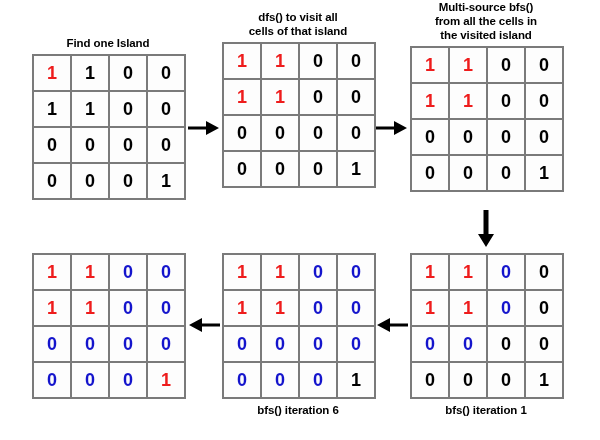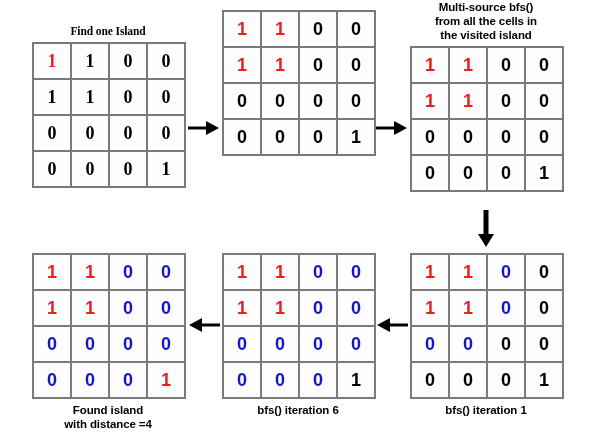--- a/index.html
+++ b/index.html
@@ -63,21 +63,21 @@
   .cell.red   { color: #ee1c1c; }
   .cell.blue  { color: #1414cc; }
 
   
   .arrow {
     position: absolute;
   }
   .arrow svg { display: block; }
 
   
-  #panel-1 { left: 32px;  top: 24px; font-family: Liberation Serif, serif; }
+  #panel-1 { left: 32px;  top: 36px; }
   #panel-2 { left: 222px; top: 10px; }
   #panel-3 { left: 410px; top: 0px;  }
   #panel-4 { left: 410px; top: 253px; }
   #panel-5 { left: 222px; top: 253px; }
   #panel-6 { left: 32px;  top: 253px; }
 
   #panel-1 .caption.above { width: 152px; }
   #panel-2 .caption.above { width: 152px; }
   #panel-3 .caption.above { width: 152px; }
   #panel-4 .caption.below { width: 152px; text-align: center; }
@@ -111,20 +111,22 @@
         <div class="cell black">0</div>
         <div class="cell black">0</div>
         <div class="cell black">0</div>
         <div class="cell black">0</div>
         <div class="cell black">0</div>
         <div class="cell black">1</div>
       </div>
   </div>
 
   <div class="panel" id="panel-2">
+    <div class="caption above">dfs() to visit all
+cells of that island</div>
     <div class="grid">
         <div class="cell red">1</div>
         <div class="cell red">1</div>
         <div class="cell black">0</div>
         <div class="cell black">0</div>
         <div class="cell red">1</div>
         <div class="cell red">1</div>
         <div class="cell black">0</div>
         <div class="cell black">0</div>
         <div class="cell black">0</div>
@@ -218,22 +220,20 @@
         <div class="cell blue">0</div>
         <div class="cell blue">0</div>
         <div class="cell blue">0</div>
         <div class="cell blue">0</div>
         <div class="cell blue">0</div>
         <div class="cell blue">0</div>
         <div class="cell blue">0</div>
         <div class="cell blue">0</div>
         <div class="cell red">1</div>
       </div>
-    <div class="caption below">Found island
-with distance =4</div>
   </div>
 
   <div class="arrow" id="arrow-1-2">
     <svg width="32" height="20" viewBox="0 0 32 20" aria-hidden="true">
       <path d="M0 8.5 H18 V3 L31 10 L18 17 V11.5 H0 Z" fill="#000000"></path>
     </svg>
   </div>
 
   <div class="arrow" id="arrow-2-3">
     <svg width="32" height="20" viewBox="0 0 32 20" aria-hidden="true">

